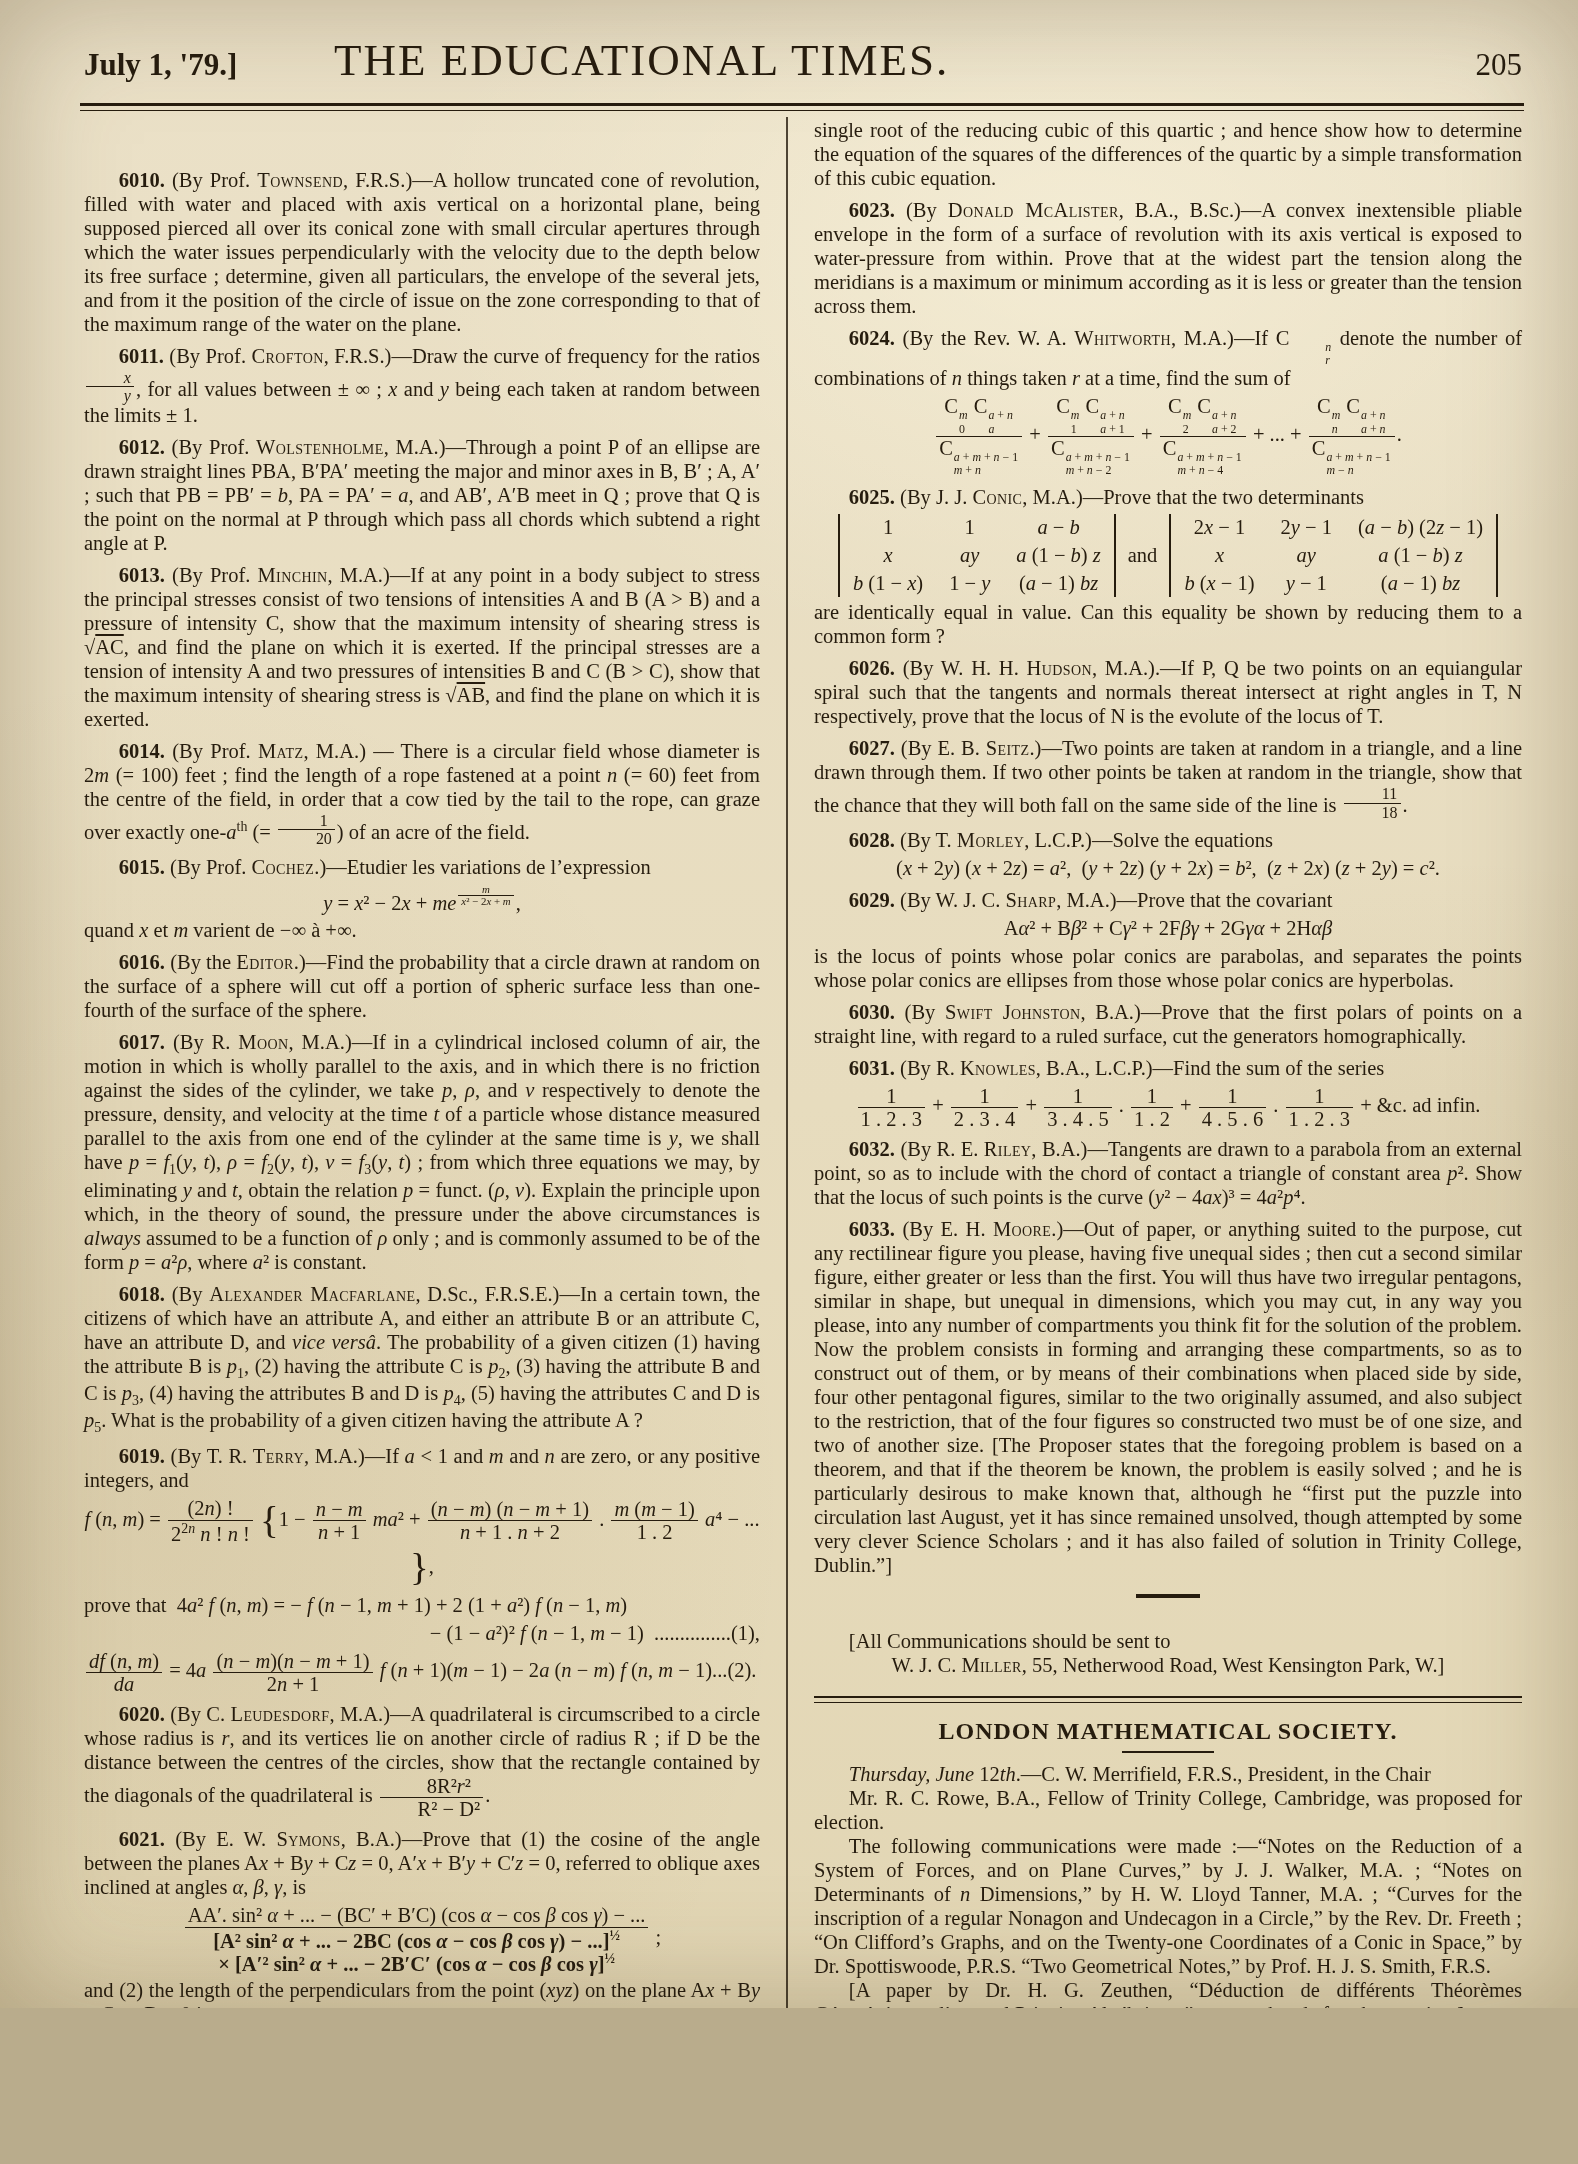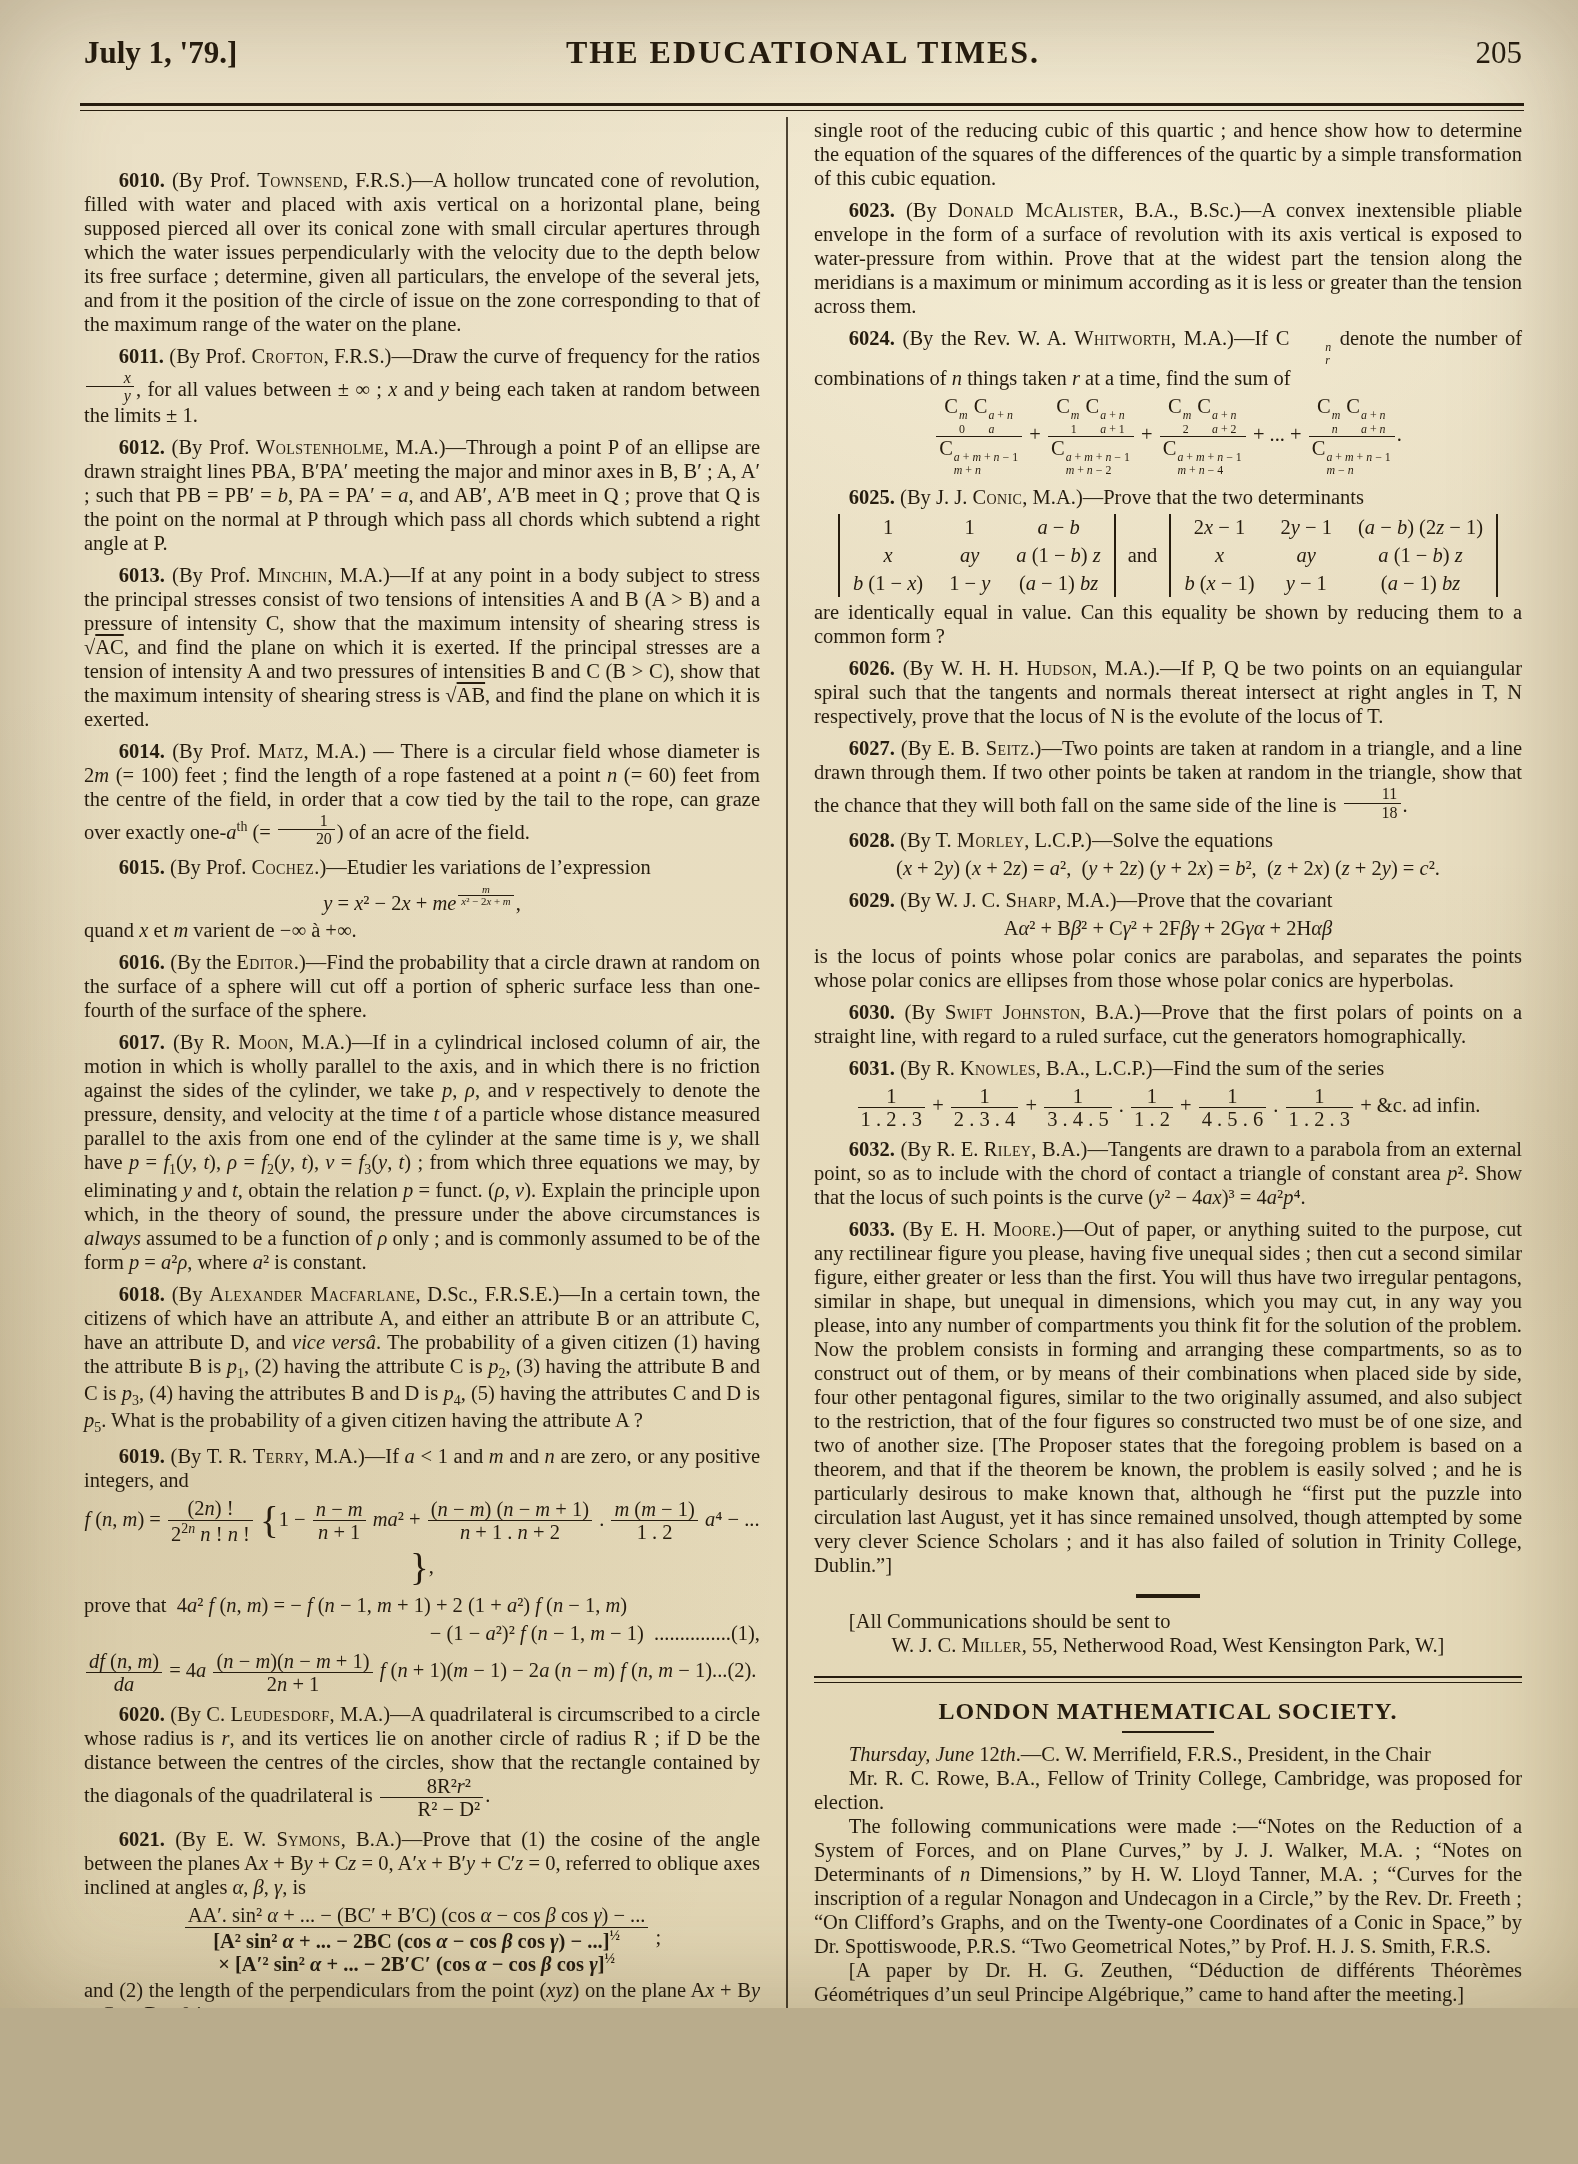--- a/index.html
+++ b/index.html
@@ -22,21 +22,21 @@
     box-shadow:inset 0 0 120px rgba(90,70,35,.35);
     color:var(--ink);
     font-family:"Liberation Serif","DejaVu Serif",serif;
     font-size:20.5px;
     line-height:1.17;
     overflow:hidden;
   }
   
   .masthead{position:absolute;top:34px;left:84px;right:56px;display:flex;align-items:baseline;}
   .m-date{flex:0 0 250px;font-size:31px;font-weight:700;}
-  .m-title{flex:1;text-align:center;font-size:32px;font-weight:700;letter-spacing:2px;}
+  .m-title{flex:1;font-size:45px;font-weight:400;letter-spacing:2px;}
   .m-page{flex:0 0 250px;text-align:right;font-size:31px;}
   .rule-double{position:absolute;top:103px;left:80px;right:54px;height:4px;
     border-top:3px solid var(--ink);border-bottom:1px solid var(--ink);}
   
   .columns{position:absolute;top:117px;left:84px;right:56px;bottom:0;display:flex;}
   .col{text-align:justify;}
   .col-left{flex:0 0 676px;padding-right:26px;margin-top:44px;}
   .col-right{flex:1;padding-left:26px;border-left:2px solid rgba(38,28,14,.8);}
   p{margin:0;text-indent:1.7em;}
   p.noind{text-indent:0;}
@@ -59,21 +59,21 @@
   .big{font-size:1.9em;vertical-align:-.18em;font-weight:400;}
   .rt .ov{text-decoration:overline;}
   .det{display:inline-table;border-collapse:collapse;margin:0 8px;vertical-align:middle;
     border-left:2px solid var(--ink);border-right:2px solid var(--ink);}
   .det td{padding:2px 13px;text-align:center;}
   .andw{display:inline-block;margin:0 4px;vertical-align:middle;}
   
   .rule-short{width:64px;border-top:4px solid var(--ink);margin:16px auto 12px;}
   .rule-tiny{width:92px;border-top:2px solid var(--ink);margin:6px auto 10px;}
   .rule-double2{height:4px;border-top:2px solid var(--ink);border-bottom:1px solid var(--ink);margin:18px 0 14px;}
-  .notice{margin-top:12px;}
+  .notice{margin-top:32px;}
   .notice .line2{text-align:center;text-indent:0;}
   .lms-heading{text-align:center;font-size:24px;font-weight:700;letter-spacing:1px;margin-top:6px;}
 </style>
 </head>
 <body>
 
 <div class="page">
 
   <div class="masthead">
     <span class="m-date">July 1, '79.]</span>

